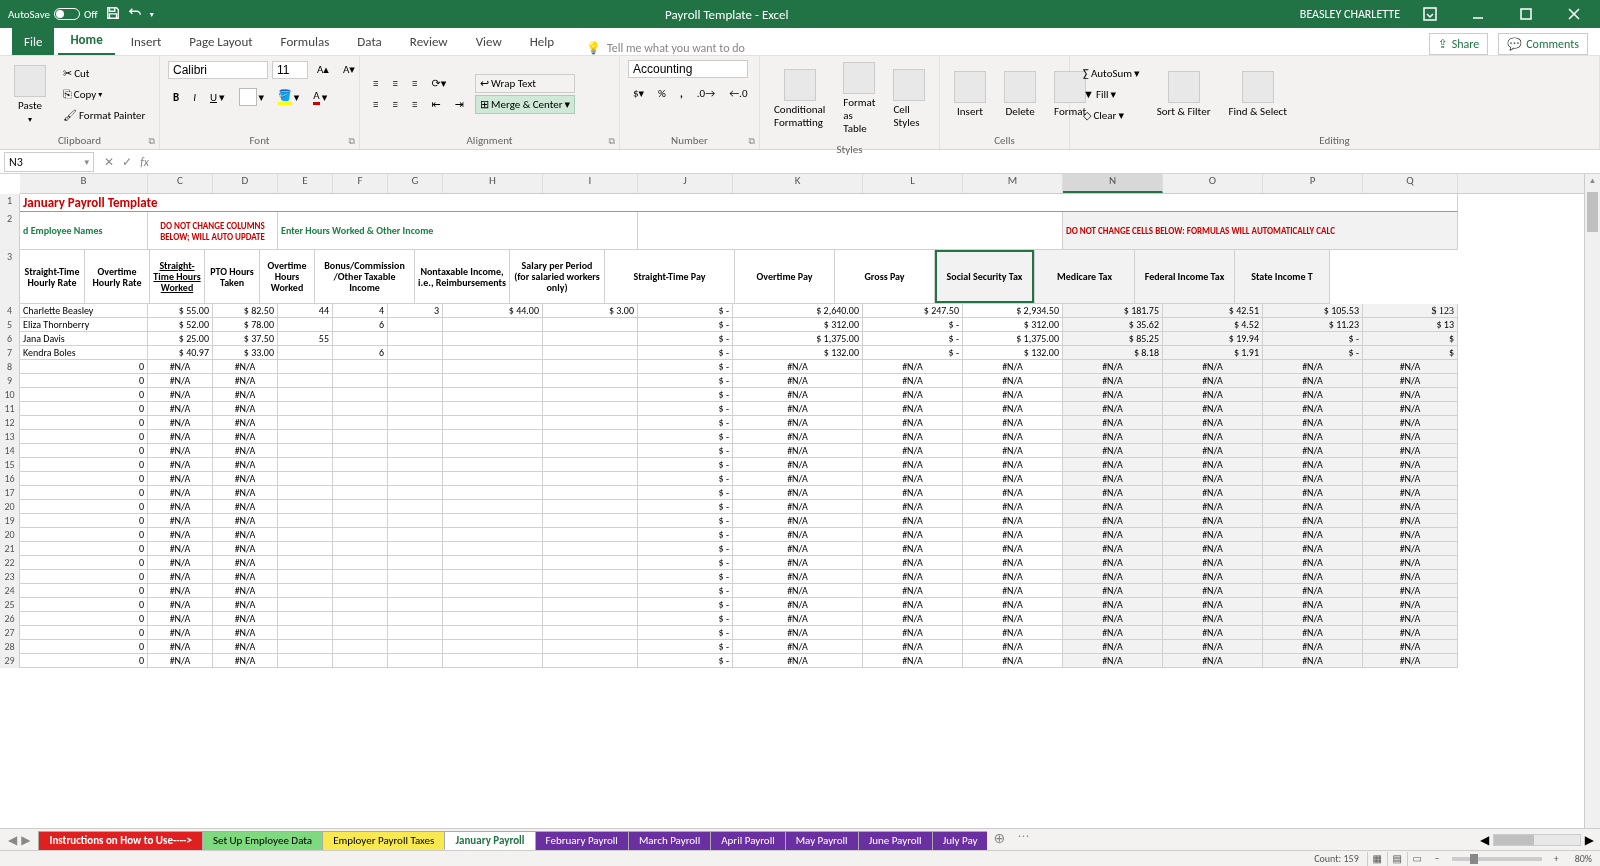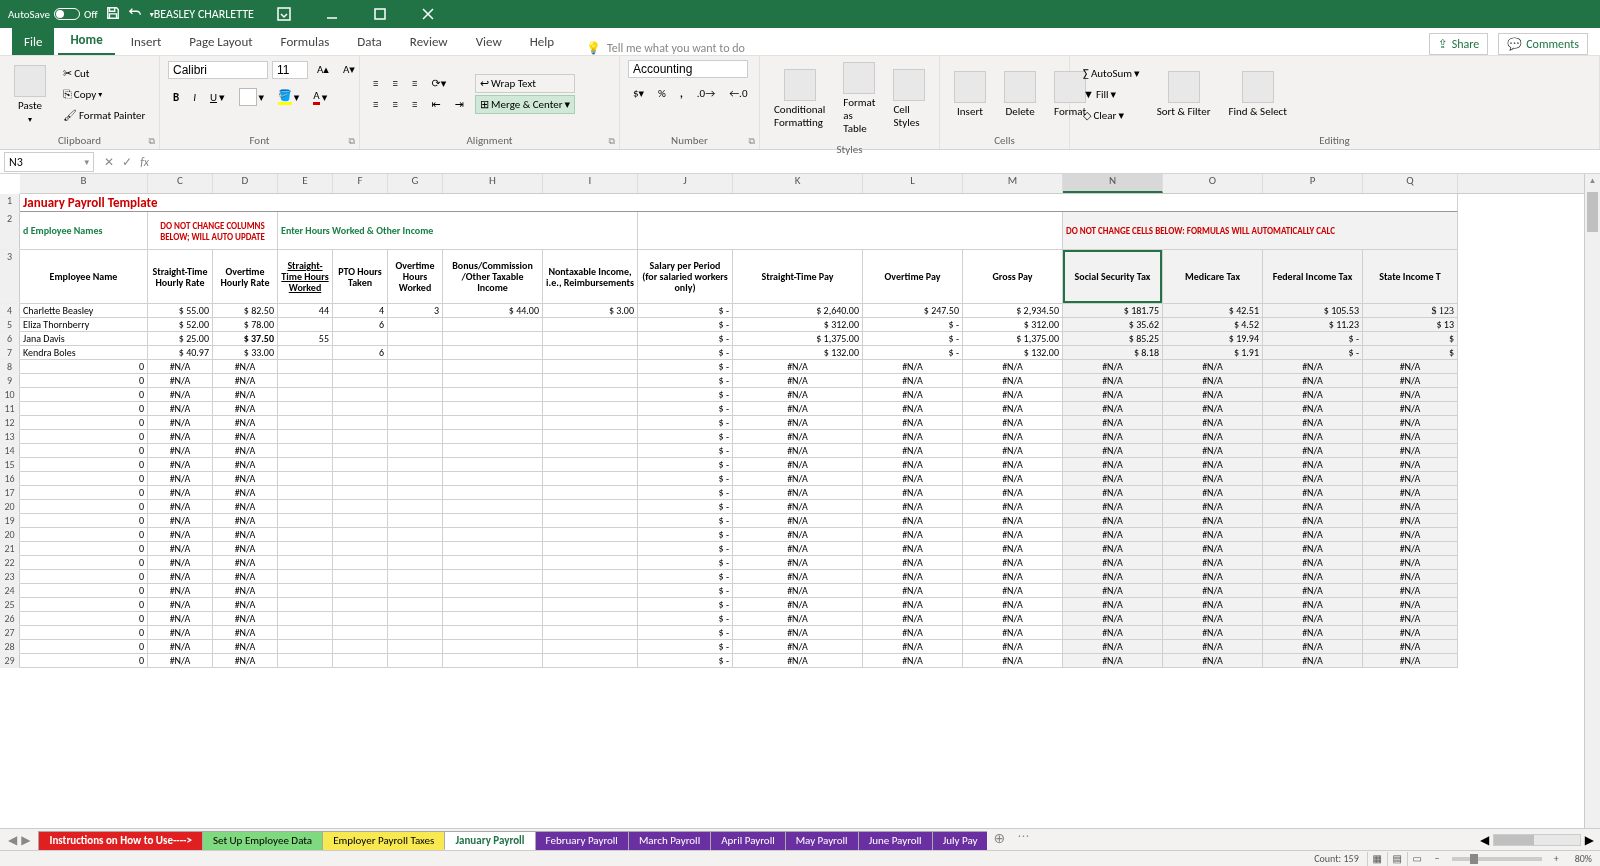--- a/index.html
+++ b/index.html
@@ -108,20 +108,21 @@
       <span>Off</span>
     </div>
     <span><svg viewBox="0 0 16 16">
           <path d="M2 2h10l2 2v10H2z M4 2v4h6V2 M4 14v-5h8v5" stroke="#fff" fill="none"></path>
         </svg></span>
     <span><svg viewBox="0 0 16 16">
           <path d="M5 3L2 6l3 3 M2 6h8a4 4 0 014 4" stroke="#fff" fill="none"></path>
         </svg></span>
     <span style="font-size:8px;">▾</span>
   </div>
+  <div class="center">Payroll Template - Excel</div>
   <div class="right">
     <span>BEASLEY CHARLETTE</span>
     <span class="winbtn">
         <svg viewBox="0 0 14 14">
           <rect x="1" y="1" width="12" height="12"></rect>
           <path d="M4 7l3 3 3-3"></path>
         </svg>
       </span>
     <span class="winbtn">
         <svg viewBox="0 0 14 14">
@@ -360,21 +361,20 @@
         <div class="cell c" style="width: 360px;">
           <span class="greenT">Enter Hours Worked &amp; Other Income</span>
         </div>
         <div class="cell " style="width: 425px;"></div>
         <div class="cell ncol" style="width: 395px;">
           <span class="red" style="font-size:9px;">DO NOT CHANGE CELLS BELOW: FORMULAS WILL AUTOMATICALLY CALC</span>
         </div>
       </div>
       <div class="row header3">
         <div class="rowhead">3</div>
-        <div class="cell hdr3" style="width: 128px;">Employee Name</div>
         <div class="cell hdr3" style="width: 65px;">Straight-Time Hourly Rate</div>
         <div class="cell hdr3" style="width: 65px;">Overtime Hourly Rate</div>
         <div class="cell hdr3" style="width: 55px; text-decoration: underline;">Straight-Time Hours Worked</div>
         <div class="cell hdr3" style="width: 55px;">PTO Hours Taken</div>
         <div class="cell hdr3" style="width: 55px;">Overtime Hours Worked</div>
         <div class="cell hdr3" style="width: 100px;">Bonus/Commission /Other Taxable Income</div>
         <div class="cell hdr3" style="width: 95px;">Nontaxable Income, i.e., Reimbursements</div>
         <div class="cell hdr3" style="width: 95px;">Salary per Period (for salaried workers only)</div>
         <div class="cell hdr3" style="width: 130px;">Straight-Time Pay</div>
         <div class="cell hdr3" style="width: 100px;">Overtime Pay</div>
@@ -419,21 +419,21 @@
         <div class="cell r" style="width: 100px;">$         312.00</div>
         <div class="cell r sel ncol" style="width: 100px;">$          35.62</div>
         <div class="cell r ncol" style="width: 100px;">$          4.52</div>
         <div class="cell r ncol" style="width: 100px;">$          11.23</div>
         <div class="cell r ncol" style="width: 95px;">$      13</div>
       </div>
       <div class="row ">
         <div class="rowhead">6</div>
         <div class="cell " style="width: 128px;">Jana Davis</div>
         <div class="cell r" style="width: 65px;">$      25.00</div>
-        <div class="cell r" style="width: 65px; font-weight: bold;">$      37.50</div>
+        <div class="cell r" style="width: 65px;">$      37.50</div>
         <div class="cell r" style="width: 55px;">55</div>
         <div class="cell r" style="width: 55px;"></div>
         <div class="cell r" style="width: 55px;"></div>
         <div class="cell r" style="width: 100px;"></div>
         <div class="cell r" style="width: 95px;"></div>
         <div class="cell r" style="width: 95px;">$                       -</div>
         <div class="cell r" style="width: 130px;">$            1,375.00</div>
         <div class="cell r" style="width: 100px;">$          -</div>
         <div class="cell r" style="width: 100px;">$         1,375.00</div>
         <div class="cell r sel ncol" style="width: 100px;">$          85.25</div>

